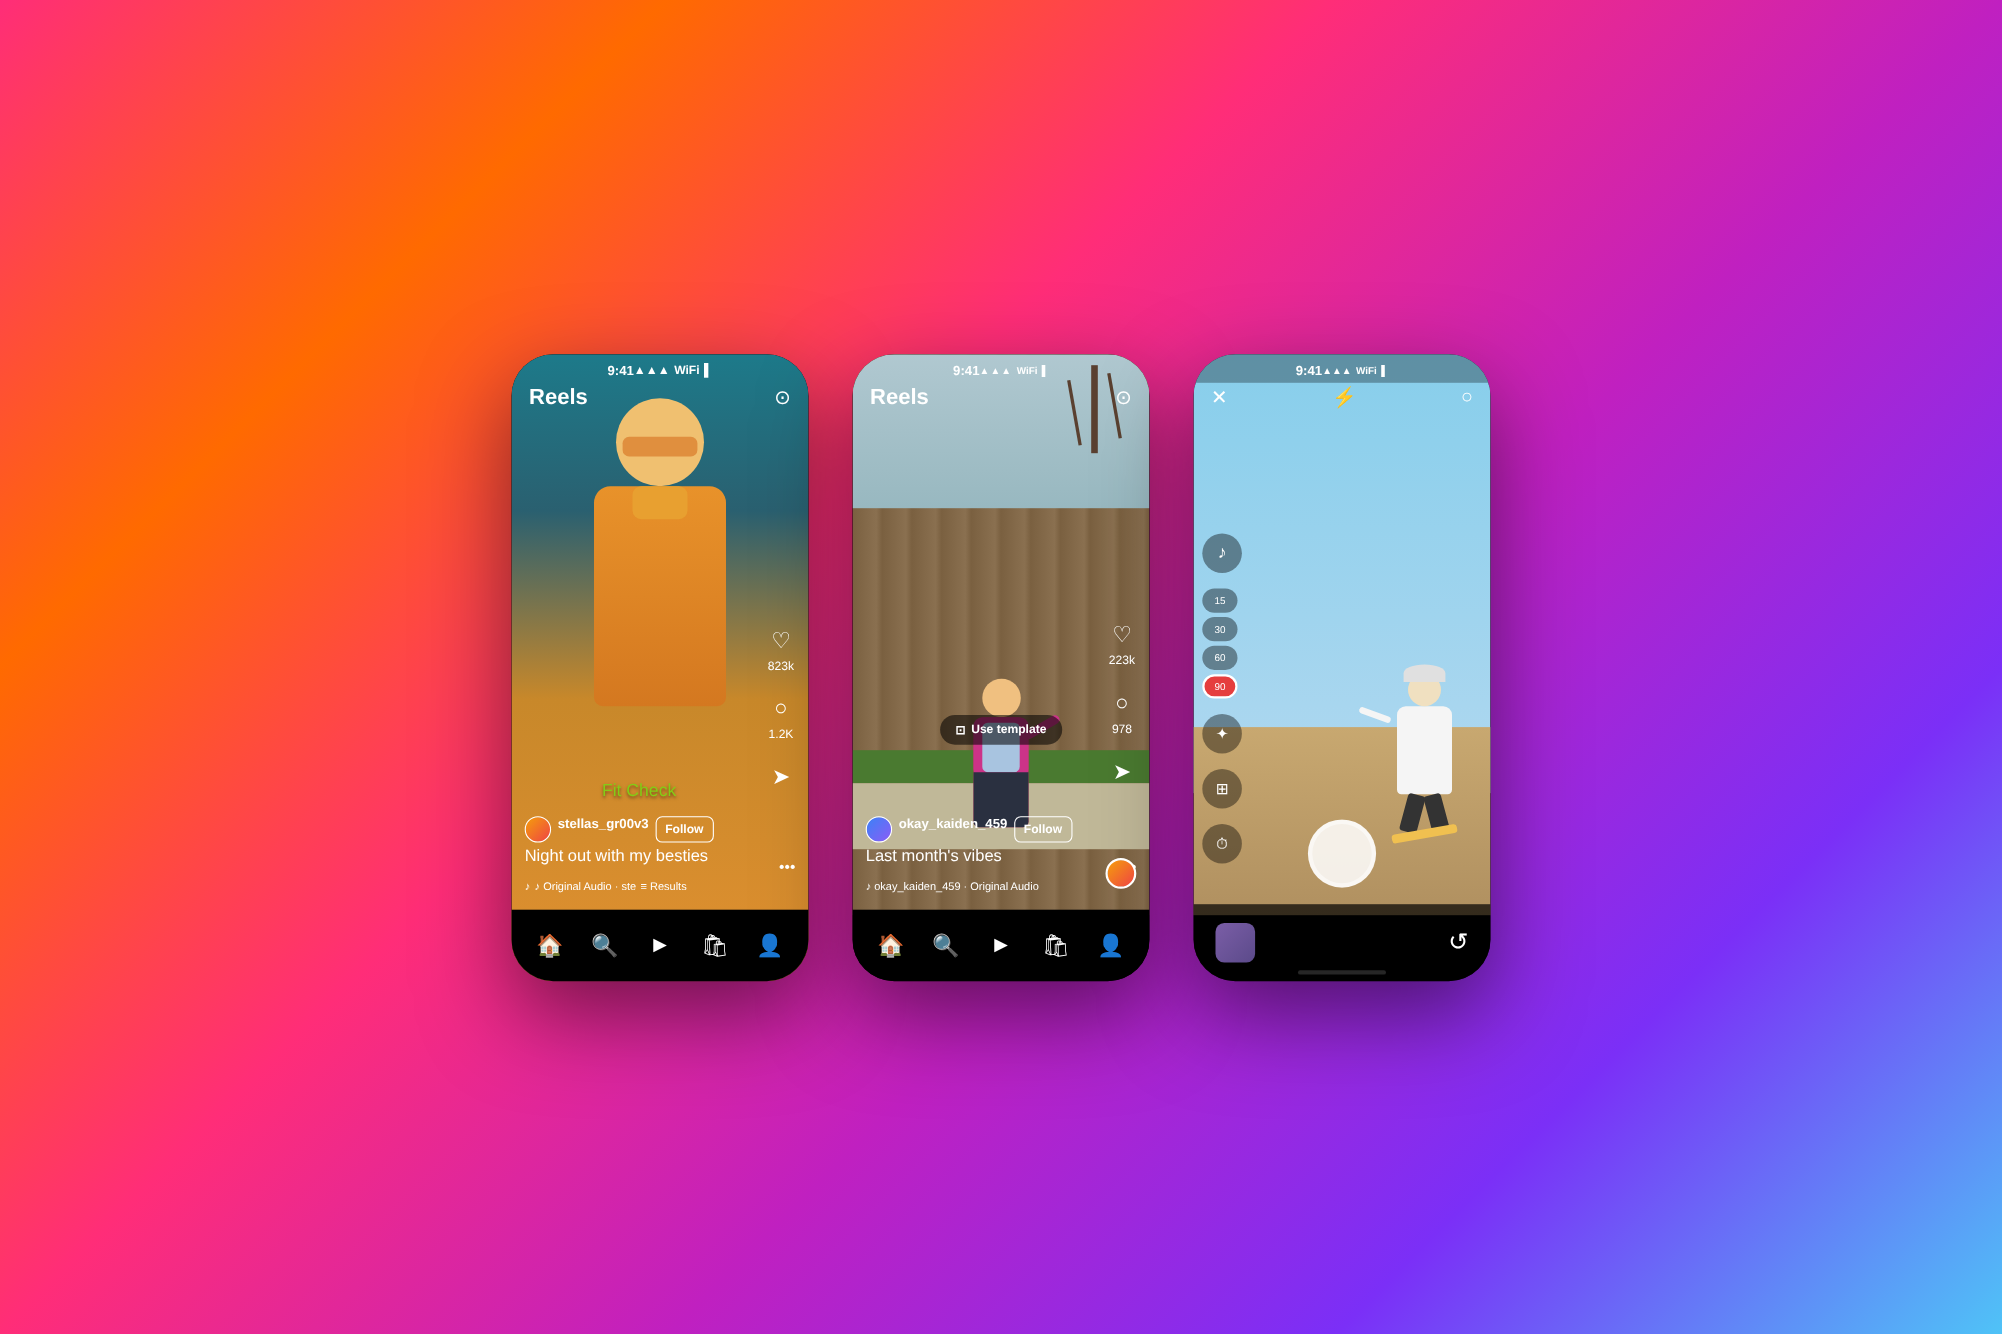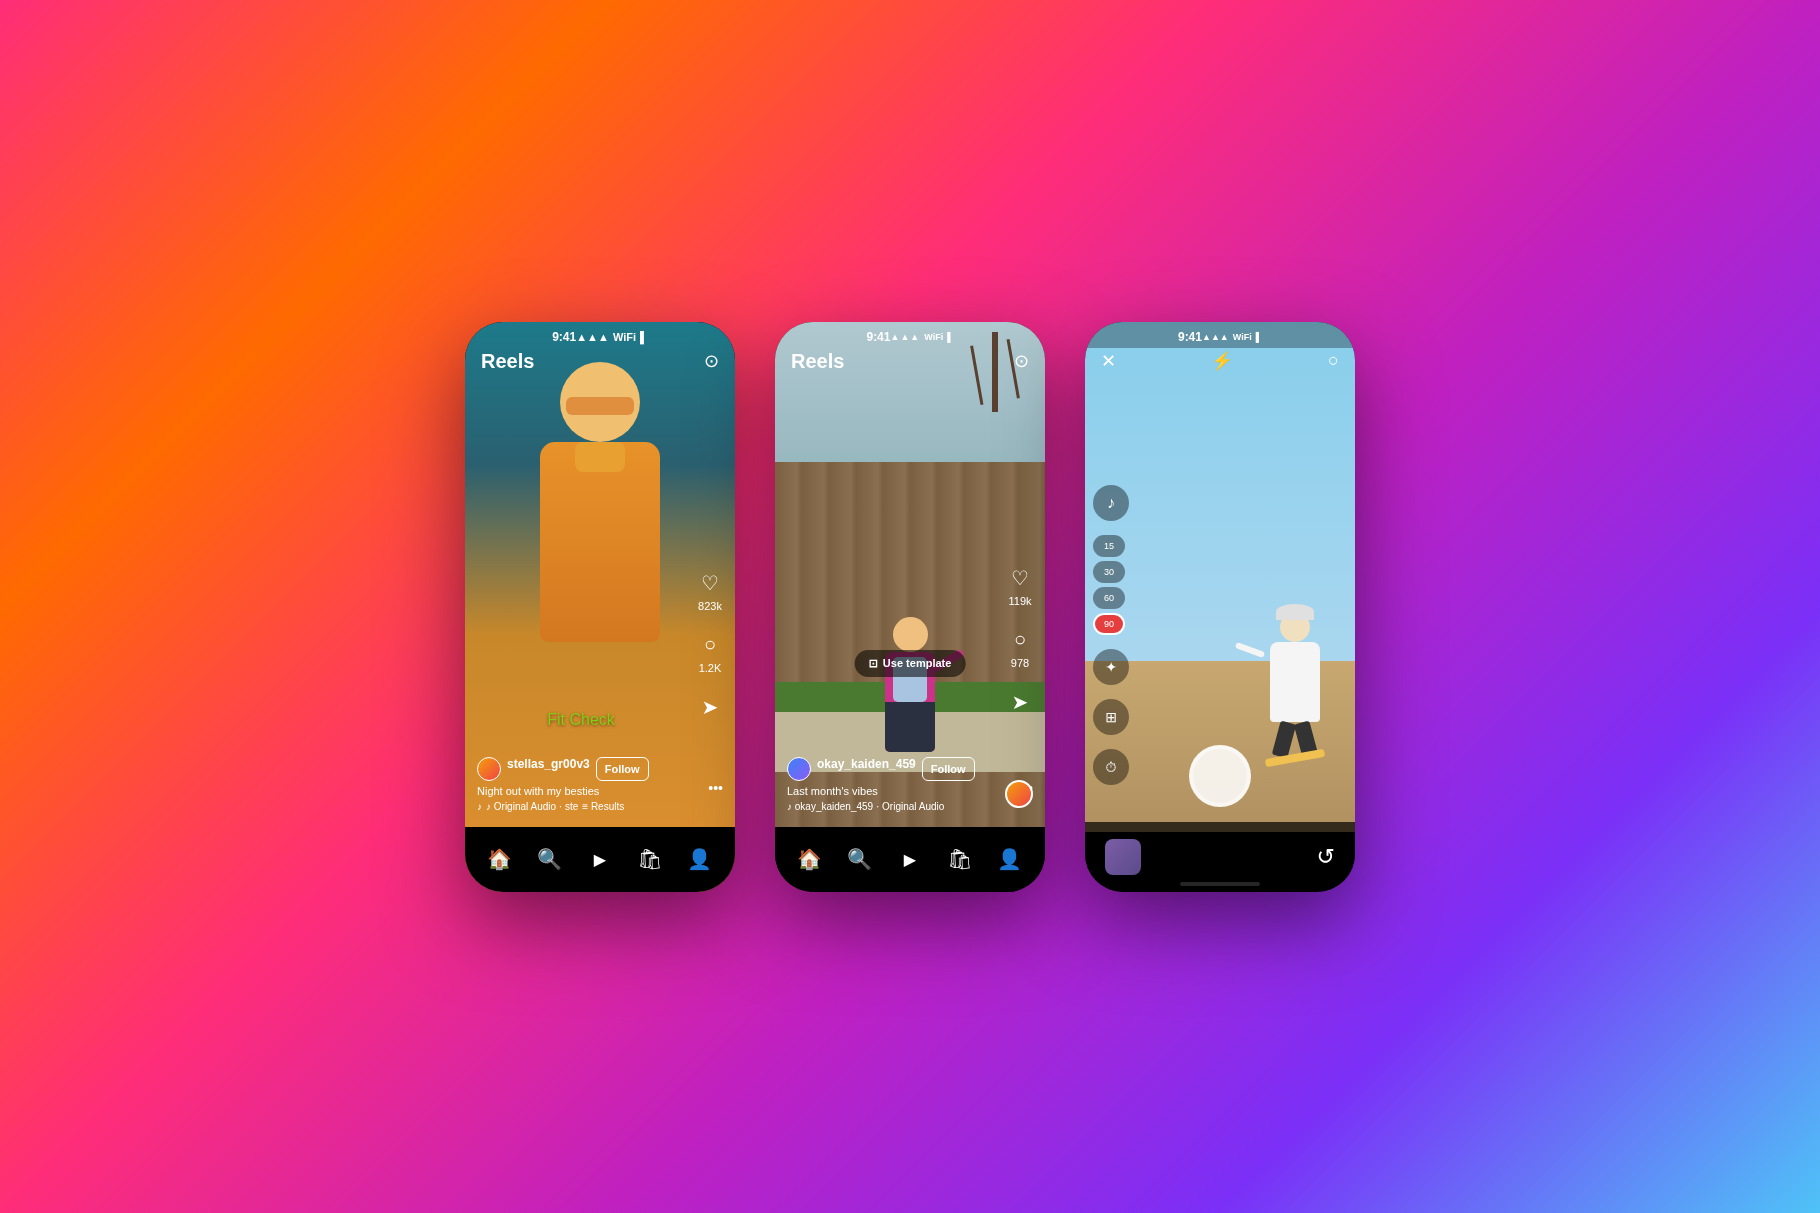--- a/index.html
+++ b/index.html
@@ -120,21 +120,21 @@
     .username { color: #fff; font-size: 12px; font-weight: 600; }
     .follow-btn {
       background: transparent;
       border: 1px solid #fff;
       color: #fff;
       font-size: 11px;
       font-weight: 600;
       padding: 2px 8px;
       border-radius: 6px;
     }
-    .caption { color: #fff; font-size: 11px; margin-bottom: 4px; }
+    .caption { color: #fff; font-size: 15px; margin-bottom: 14px; }
     .audio-row { color: #fff; font-size: 10px; display: flex; align-items: center; gap: 4px; }
 
     
     .bottom-nav {
       position: absolute;
       bottom: 0; left: 0; right: 0;
       height: 65px;
       background: #000;
       display: flex;
       align-items: center;
@@ -399,21 +399,21 @@
     </div>
 
     <div class="reels-header" style="top:28px;">
       <span class="reels-title">Reels</span>
       <span style="color:#fff;font-size:18px;">⊙</span>
     </div>
 
     <div class="right-icons" style="bottom:175px;">
       <div class="icon-btn">
         <div class="icon-circle">♡</div>
-        <span class="icon-count">119k</span>
+        <span class="icon-count">223k</span>
       </div>
       <div class="icon-btn">
         <div class="icon-circle">○</div>
         <span class="icon-count">978</span>
       </div>
       <div class="icon-btn">
         <div class="icon-circle">➤</div>
       </div>
     </div>
 

